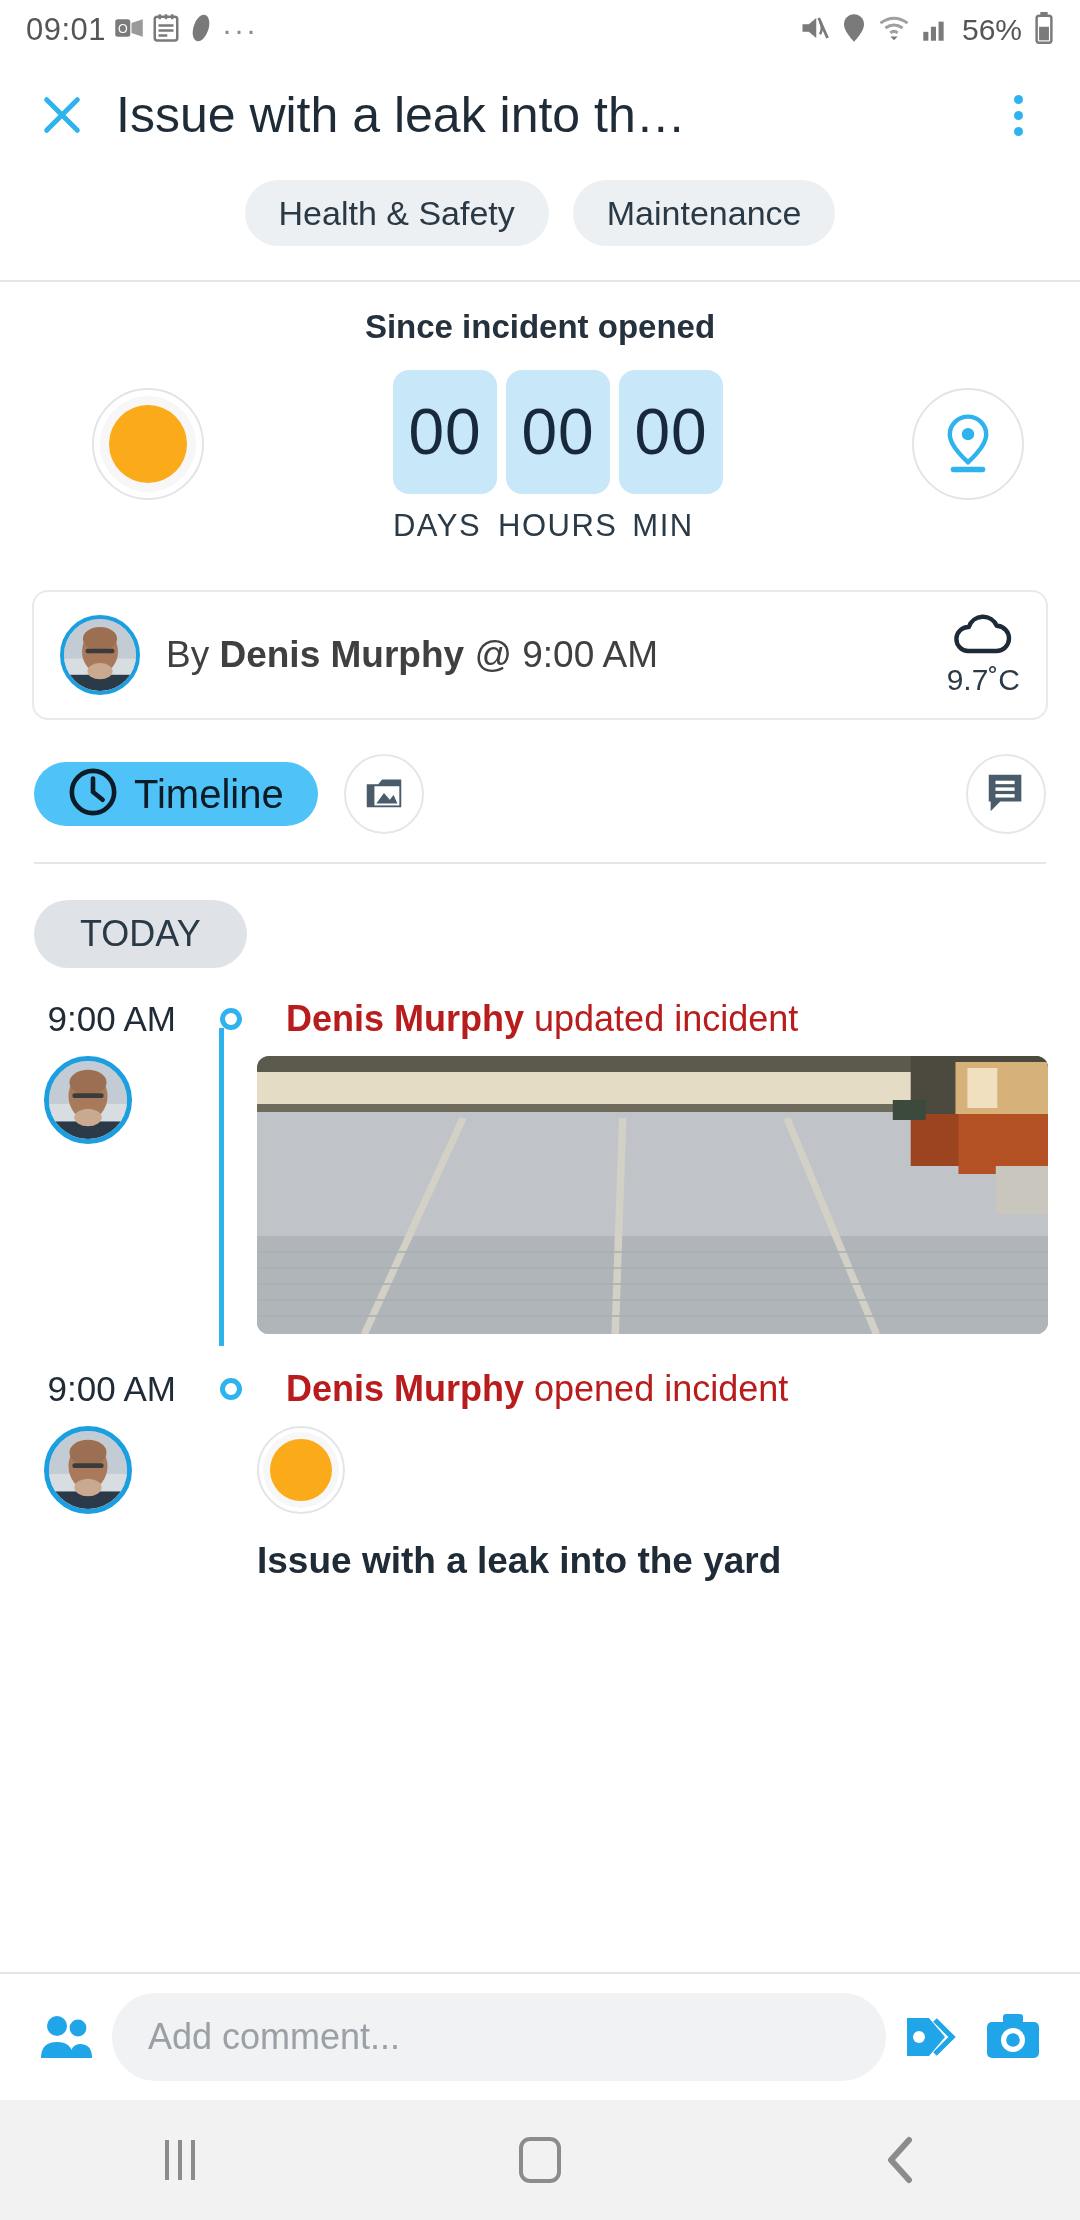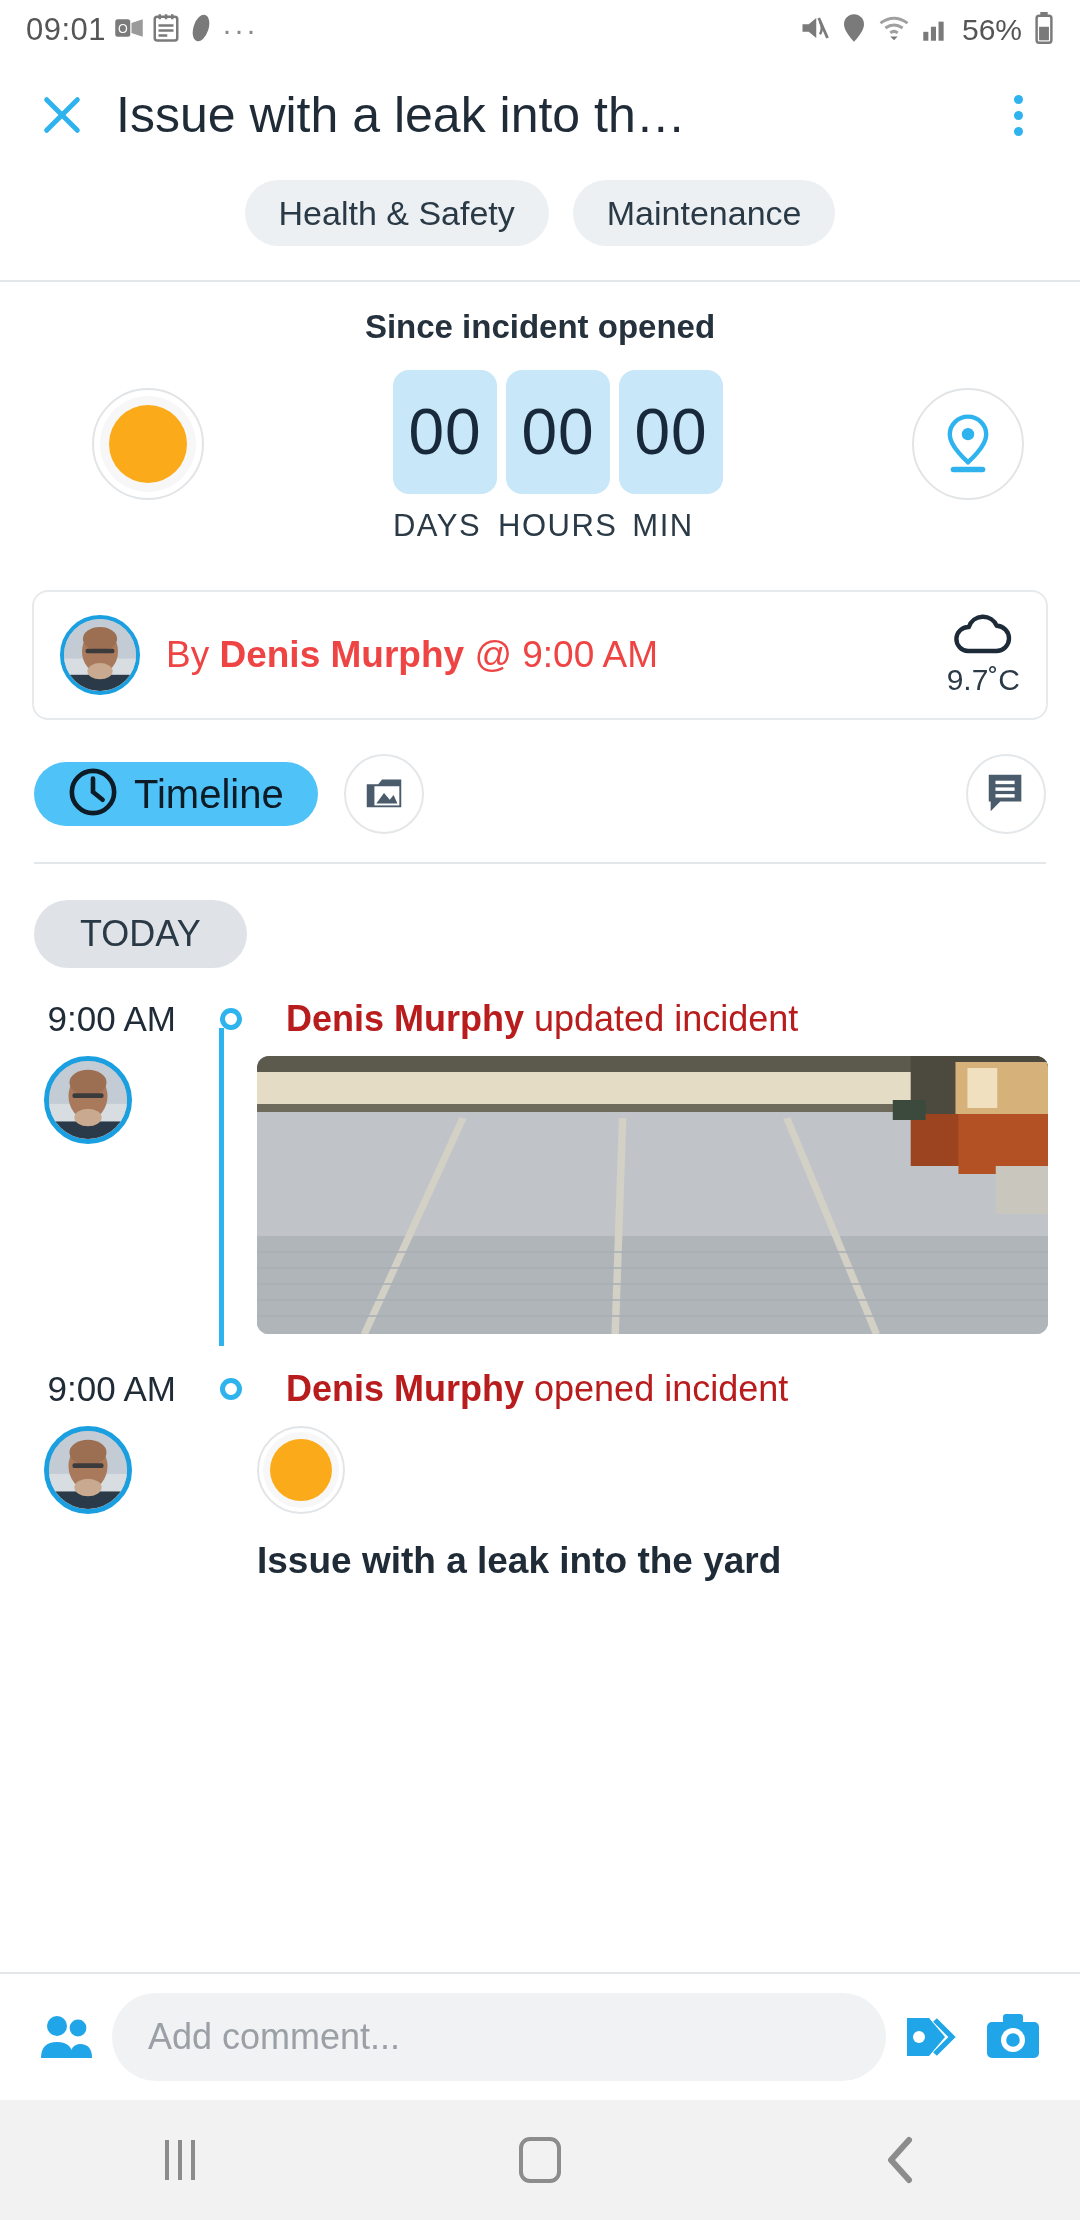--- a/index.html
+++ b/index.html
@@ -77,21 +77,21 @@
   
   .author-card{
     margin:34px 32px 0;border:2px solid #e7eaed;border-radius:16px;
     height:130px;display:flex;align-items:center;padding:0 26px;gap:26px;background:#fff;
   }
   .avatar{
     width:80px;height:80px;border-radius:50%;border:4px solid #1a9fe0;flex:0 0 auto;
     overflow:hidden;position:relative;background:#b9c6d1;
   }
   .avatar .face{position:absolute;inset:0;}
-  .author-text{font-size:37px;color:#ef4444;white-space:nowrap;}
+  .author-text{font-size:37px;color:#404040;white-space:nowrap;}
   .author-text b{font-weight:700;}
   .weather{margin-left:auto;display:flex;flex-direction:column;align-items:center;gap:2px;}
   .weather .temp{font-size:30px;color:#2b3a47;}
 
   
   .tabs{display:flex;align-items:center;padding:34px 34px 0;gap:26px;}
   .tab-pill{
     background:#4fc3f7;border-radius:44px;height:64px;display:flex;align-items:center;
     gap:16px;padding:0 34px;
   }

